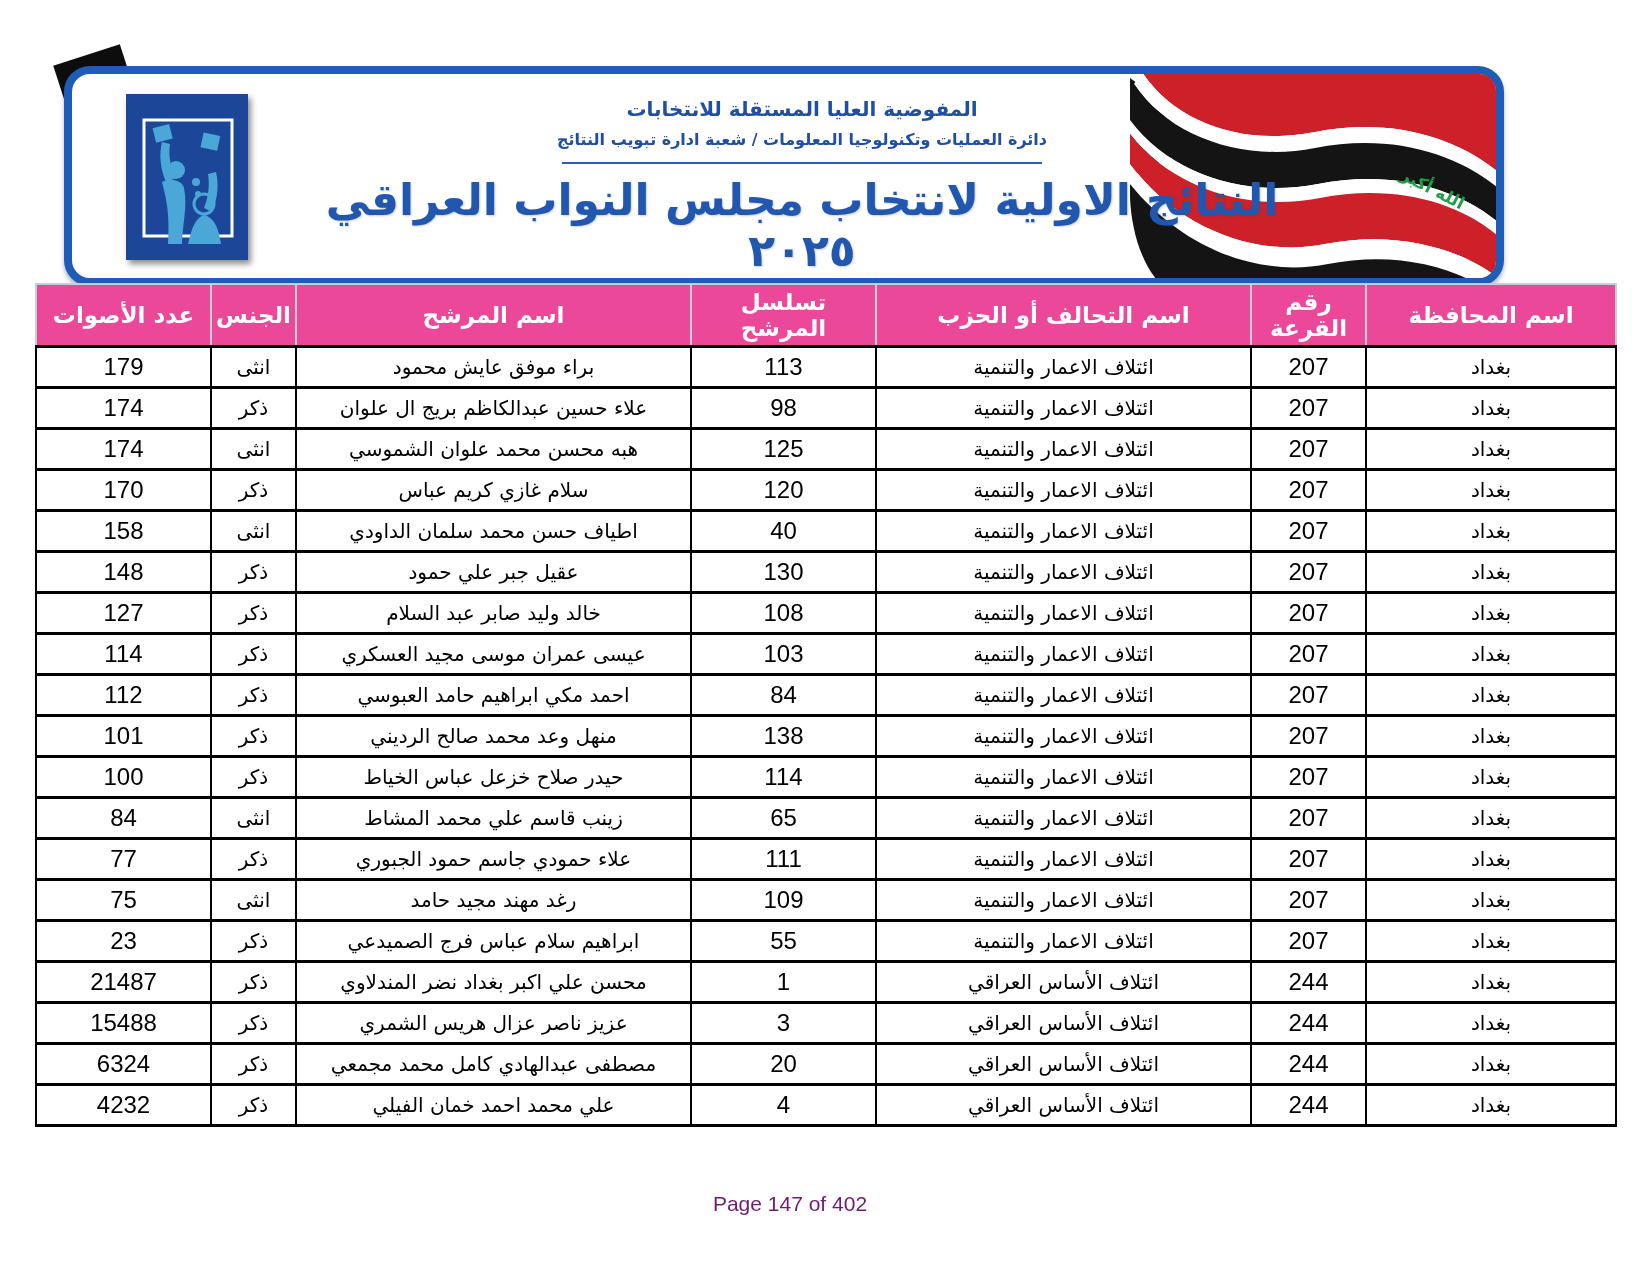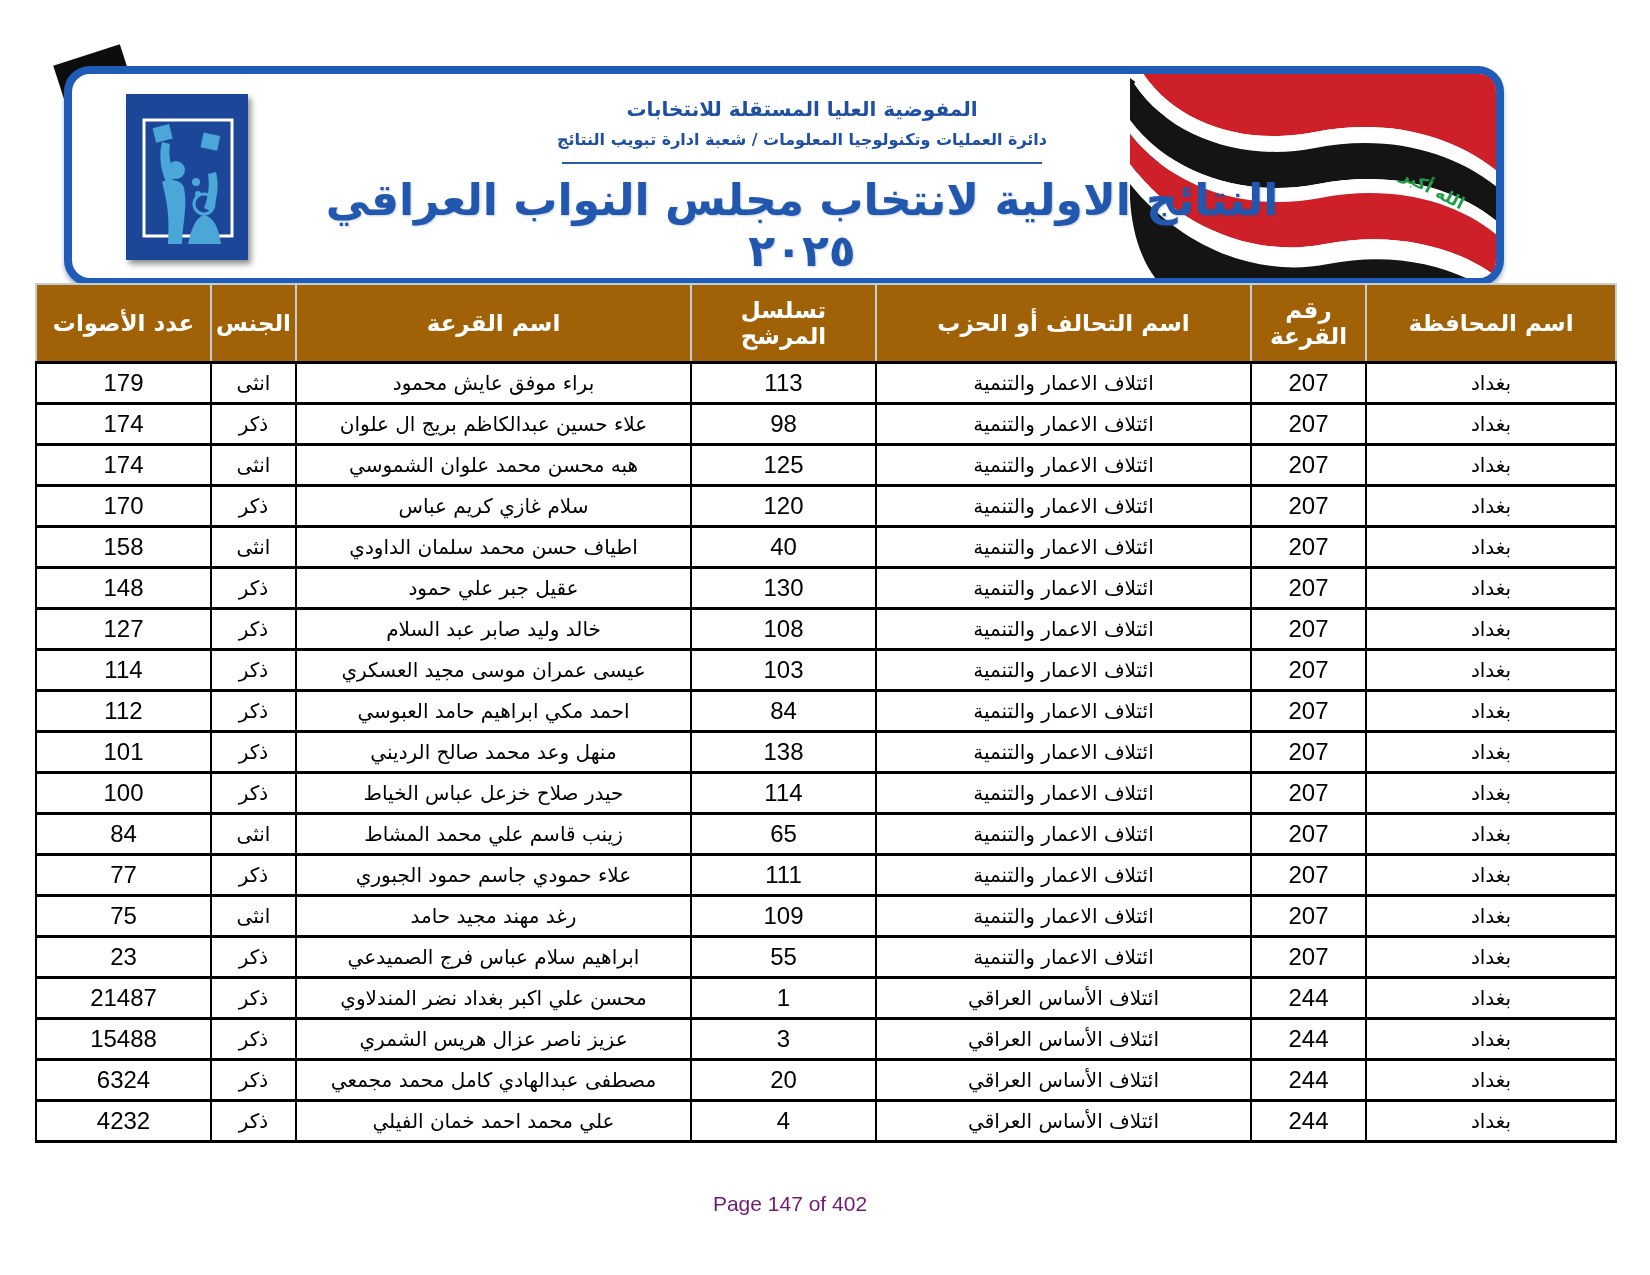--- a/index.html
+++ b/index.html
@@ -41,22 +41,22 @@
   }
   .flag-wrap{
     position:absolute;right:-2px;top:-2px;width:368px;height:206px;z-index:1;
   }
   
   table.results{
     position:absolute;left:35px;top:283px;width:1580px;
     border-collapse:collapse;table-layout:fixed;direction:rtl;z-index:2;
   }
   table.results th{
-    background:#a16207;color:#ffffff;font-weight:bold;font-size:23px;
-    height:38px;padding:12px 4px;border:2px solid #c2cfd4;
+    background:#ec4899;color:#ffffff;font-weight:bold;font-size:23px;
+    height:38px;padding:4px 4px;border:2px solid #c2cfd4;
     font-family:"DejaVu Sans",sans-serif;
   }
   table.results td{
     background:#ffffff;color:#000000;height:38px;padding:0 4px;
     border-left:2px solid #000;border-right:2px solid #000;
     border-top:3px solid #000;border-bottom:3px solid #000;
     text-align:center;vertical-align:middle;overflow:hidden;white-space:nowrap;
   }
   td.c0,td.c2,td.c4,td.c5{font-size:20px;font-family:"DejaVu Sans",sans-serif;}
   td.c1,td.c3,td.c6{font-size:24px;font-family:"Liberation Sans",sans-serif;}
@@ -138,21 +138,21 @@
     <col class="c4">
       <col class="c5">
       <col class="c6">
   </colgroup>
   <thead>
     <tr>
         <th class="c0">اسم المحافظة</th>
         <th class="c1">رقم القرعة</th>
         <th class="c2">اسم التحالف أو الحزب</th>
         <th class="c3">تسلسل المرشح</th>
-        <th class="c4">اسم القرعة</th>
+        <th class="c4">اسم المرشح</th>
         <th class="c5">الجنس</th>
         <th class="c6">عدد الأصوات</th>
       </tr>
   </thead>
   <tbody>
       <tr>
         <td class="c0">بغداد</td>
         <td class="c1">207</td>
         <td class="c2">ائتلاف الاعمار والتنمية</td>
         <td class="c3">113</td>

